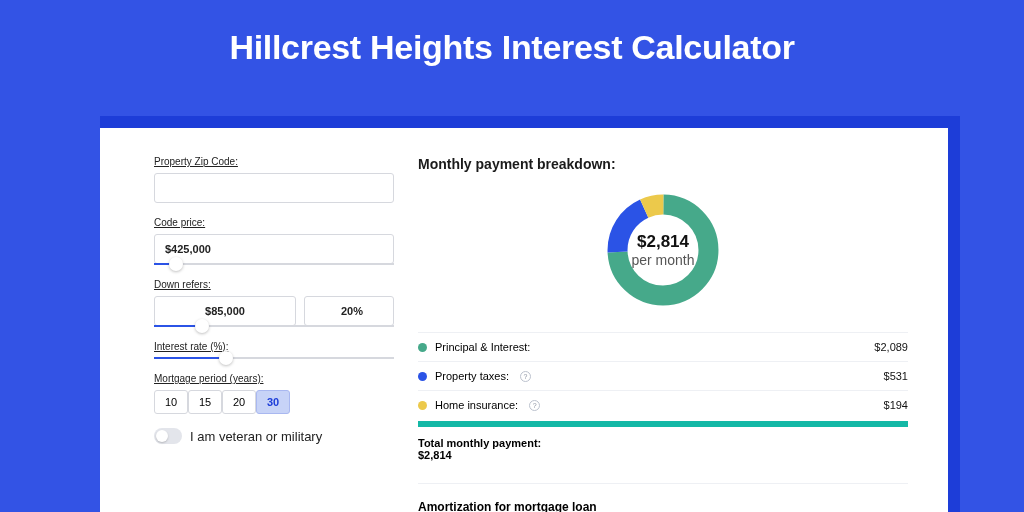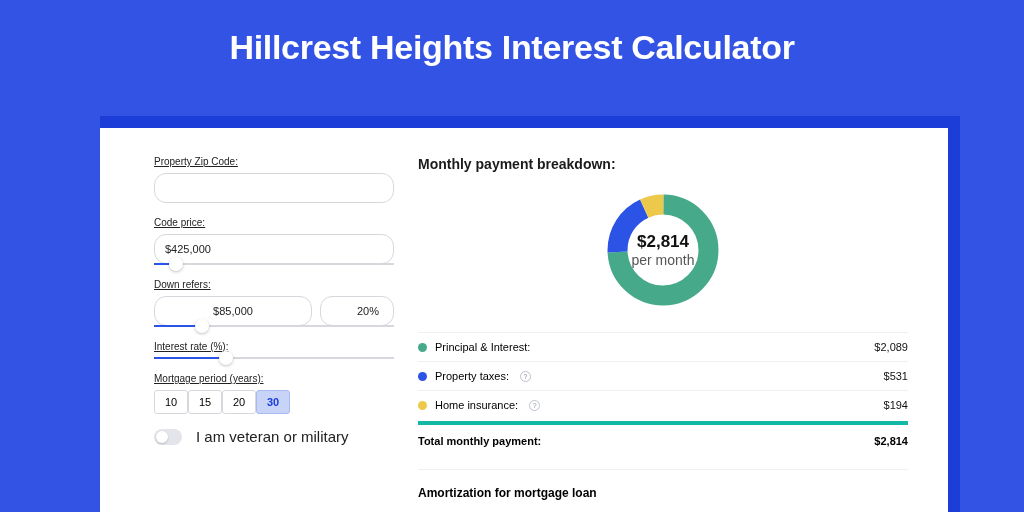--- a/index.html
+++ b/index.html
@@ -44,25 +44,26 @@
 .field-label {
   font-size: 10px;
   color: #222;
   margin-bottom: 6px;
   text-decoration: underline;
 }
 .text-input {
   width: 100%;
   height: 30px;
   border: 1px solid #d6d8de;
-  border-radius: 12px;
+  border-radius: 3px;
   background: #fff;
   padding: 0 10px;
   font-size: 11px;
   color: #222;
+  font-weight: bold;
 }
 .slider-track {
   position: relative;
   height: 2px;
   margin-top: -1px;
 }
 .slider-fill {
   position: absolute;
   height: 2px;
   background: #2b53e6;
@@ -79,21 +80,21 @@
   width: 14px;
   height: 14px;
   background: #fff;
   border-radius: 50%;
   top: -6px;
   box-shadow: 0 1px 3px rgba(0,0,0,0.25);
   transform: translateX(-50%);
 }
 .row { display: flex; gap: 8px; }
 .row .text-input:first-child { flex: 1; text-align: center; }
-.row .text-input.pct { width: 74px; padding-left: 36px; }
+.row .text-input.pct { width: 90px; padding-left: 36px; }
 .period-row { display: flex; gap: 0; }
 .period-btn {
   border: 1px solid #d6d8de;
   background: #fff;
   font-size: 11px;
   width: 34px;
   height: 24px;
   border-radius: 3px;
   text-align: center;
   line-height: 22px;
@@ -106,21 +107,21 @@
   font-weight: 600;
 }
 .toggle-row { display: flex; align-items: center; gap: 8px; margin-top: 14px; }
 .toggle {
   width: 28px; height: 16px; background: #e3e5eb; border-radius: 8px; position: relative;
 }
 .toggle .knob {
   width: 12px; height: 12px; background: #fff; border-radius: 50%; position: absolute; top: 2px; left: 2px;
   box-shadow: 0 1px 2px rgba(0,0,0,0.2);
 }
-.toggle-label { font-size: 15px; color: #222; margin-left: 6px; }
+.toggle-label { font-size: 13px; color: #222; }
 .breakdown-title {
   font-size: 14px;
   font-weight: 700;
   color: #1b1b1b;
   margin-bottom: 18px;
 }
 .donut-wrap { display: flex; justify-content: center; margin-bottom: 22px; }
 .donut { width: 120px; height: 120px; position: relative; }
 .donut-center {
   position: absolute; inset: 0; display: flex; flex-direction: column; align-items: center; justify-content: center;
@@ -138,21 +139,21 @@
 .dot.blue { background: #2b53e6; }
 .dot.yellow { background: #ecc94b; }
 .info-icon {
   width: 11px; height: 11px; border: 1px solid #bcc2ce; border-radius: 50%;
   display: inline-flex; align-items: center; justify-content: center;
   font-size: 7px; color: #8a91a0; margin-left: 3px;
 }
 .li-val { font-weight: 500; color: #111; }
 .total-row {
   display: flex; justify-content: space-between; font-size: 11px; font-weight: 700;
-  padding: 10px 0; border-top: 4px solid #14b8a6; margin-top: 2px;
+  padding: 10px 0; border-top: 6px solid #14b8a6; margin-top: 2px; flex-direction: column;
 }
 .amort-card {
   border-top: 1px solid #eef0f4; margin-top: 12px; padding-top: 16px;
 }
 .amort-title { font-size: 12px; font-weight: 700; margin-bottom: 10px; }
 .amort-body { font-size: 10px; color: #555; line-height: 1.5; }
 </style>
 </head>
 <body>
 

